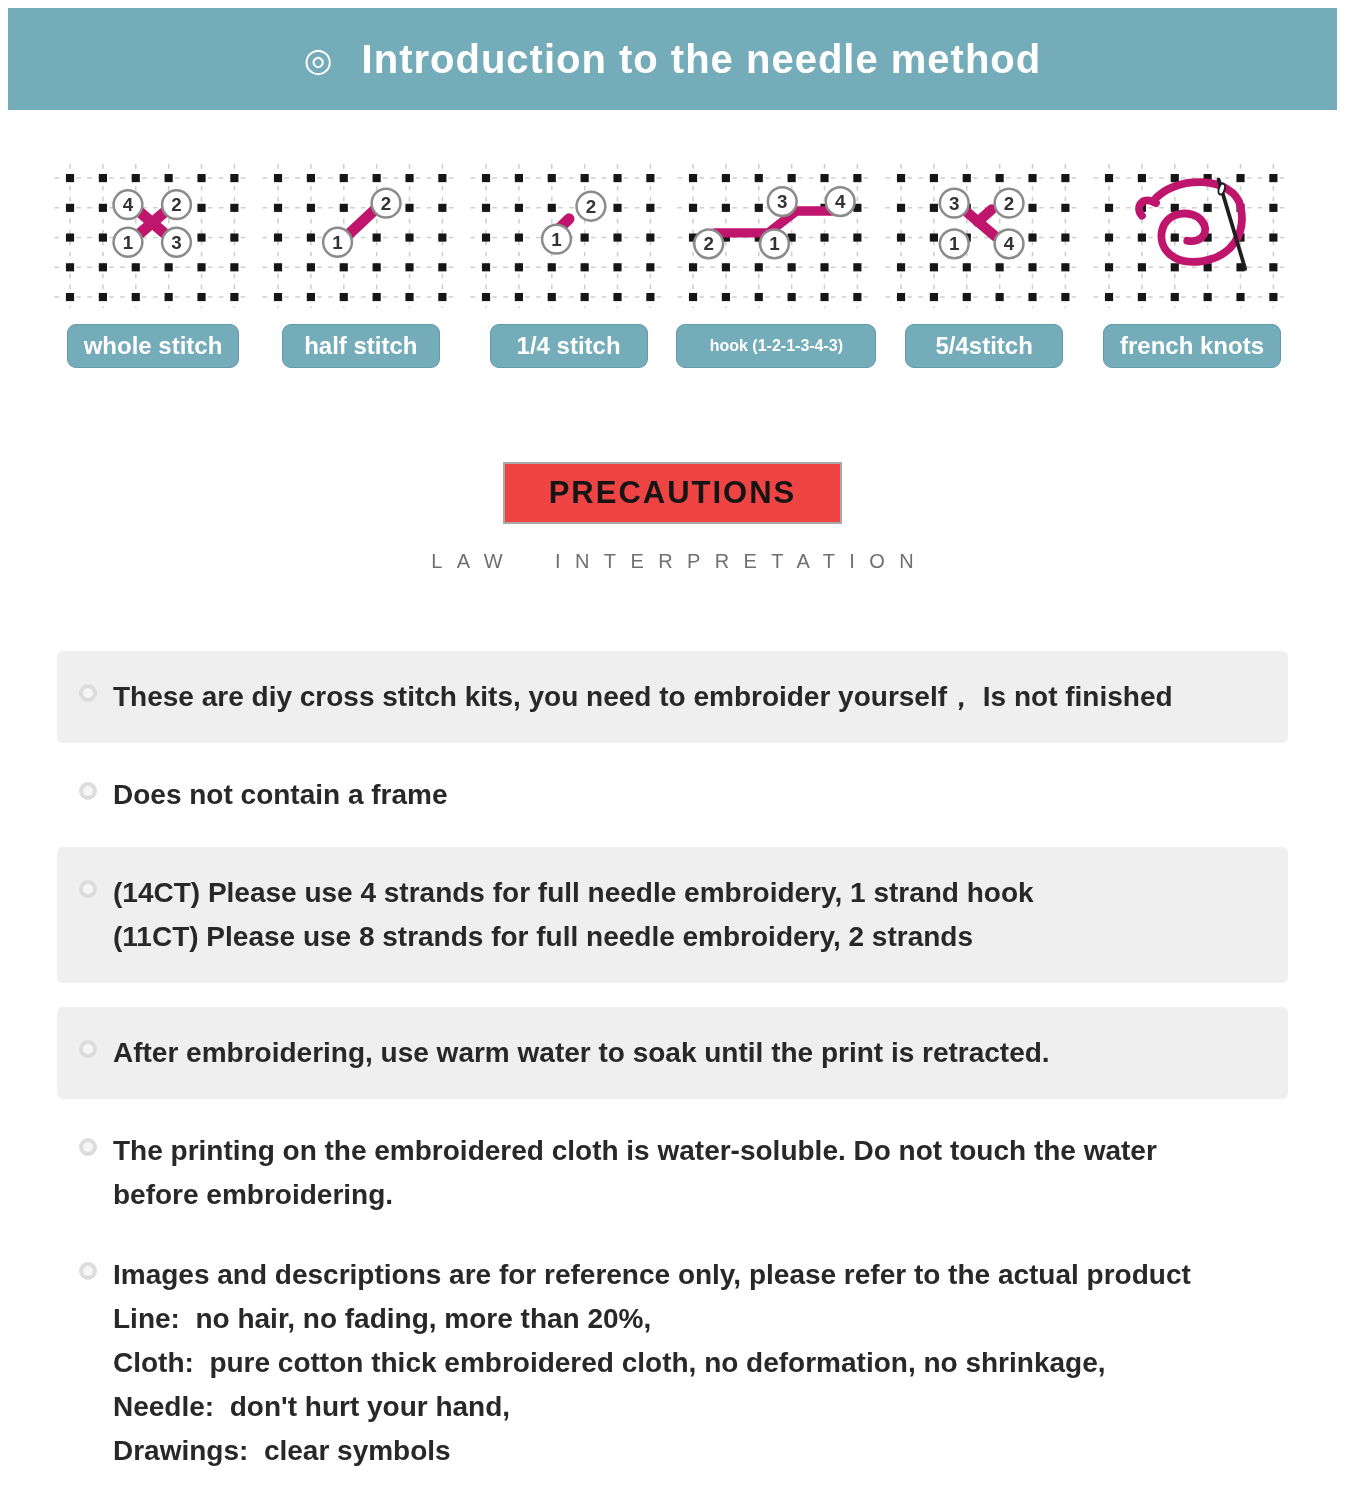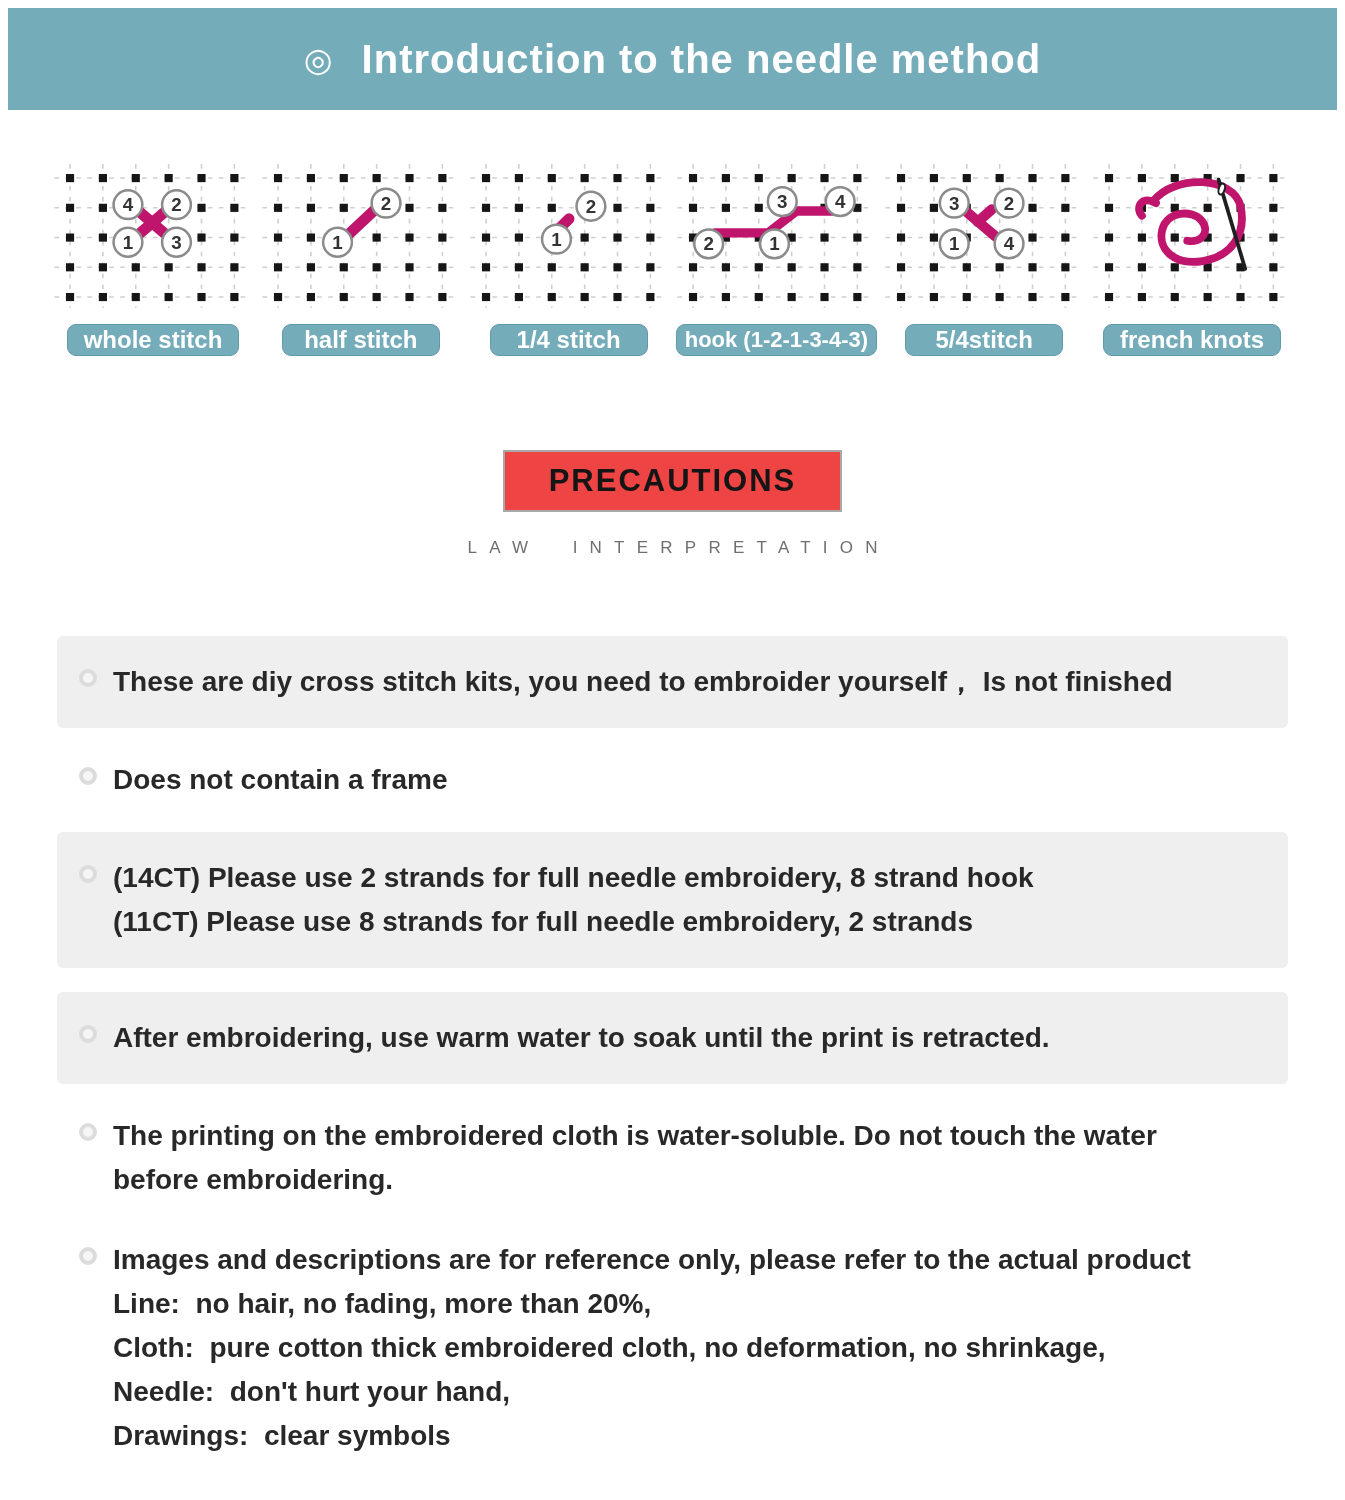--- a/index.html
+++ b/index.html
@@ -32,33 +32,33 @@
   .stitch{stroke:var(--magenta);stroke-linecap:round;stroke-linejoin:round;fill:none;}
   .knot{stroke:var(--magenta);stroke-width:5;fill:none;stroke-linecap:round;}
   .needle{stroke:#1f1f1f;stroke-width:2.4;stroke-linecap:round;}
   .needle-eye{stroke:#1f1f1f;stroke-width:1.3;fill:#fff;}
   .mcircle{fill:#ffffff;stroke:#8b8b8b;stroke-width:1.6;}
   .mnum{font:600 12px "Liberation Sans",sans-serif;fill:#333;text-anchor:middle;}
   .stitch-label{
     margin-top:16px;background:var(--teal);color:#ffffff;border-radius:9px;
     border:1px solid #619aa9;
     font-size:24px;font-weight:600;padding:6px 16px;white-space:nowrap;
-    min-width:158px;text-align:center;height:32px;display:flex;
+    min-width:158px;text-align:center;height:44px;display:flex;
     align-items:center;justify-content:center;
   }
-  .stitch-label.small{font-size:22px;padding:6px 8px;min-width:200px;}
+  .stitch-label.small{font-size:16px;padding:6px 8px;min-width:200px;}
   
   .prec-head{margin-top:94px;text-align:center;}
   .prec-box{
     display:inline-block;border:2px solid #a9a9a9;background:#ef4444;
     font-size:31px;font-weight:700;letter-spacing:2px;color:#151515;
     padding:11px 44px;
   }
   .law{
-    margin-top:26px;font-size:17px;font-weight:500;color:#6f6f6f;
+    margin-top:26px;font-size:20px;font-weight:500;color:#6f6f6f;
     letter-spacing:0.72em;word-spacing:0.9em;text-indent:0.72em;
   }
   
   .plist{margin:78px 57px 0 57px;}
   .prow{
     display:flex;align-items:flex-start;margin-bottom:24px;
     padding:6px 20px;border-radius:6px;
   }
   .prow.shaded{background:var(--band);padding-top:24px;padding-bottom:24px;}
   .bullet{
@@ -413,21 +413,21 @@
     <div class="prow shaded">
       <span class="bullet"></span>
       <div class="ptext"><div>These are diy cross stitch kits, you need to embroider yourself， Is not finished</div></div>
     </div>
     <div class="prow">
       <span class="bullet"></span>
       <div class="ptext"><div>Does not contain a frame</div></div>
     </div>
     <div class="prow shaded">
       <span class="bullet"></span>
-      <div class="ptext"><div>(14CT) Please use 2 strands for full needle embroidery, 8 strand hook</div><div>(11CT) Please use 8 strands for full needle embroidery, 2 strands</div></div>
+      <div class="ptext"><div>(14CT) Please use 4 strands for full needle embroidery, 1 strand hook</div><div>(11CT) Please use 8 strands for full needle embroidery, 2 strands</div></div>
     </div>
     <div class="prow shaded">
       <span class="bullet"></span>
       <div class="ptext"><div>After embroidering, use warm water to soak until the print is retracted.</div></div>
     </div>
     <div class="prow">
       <span class="bullet"></span>
       <div class="ptext"><div>The printing on the embroidered cloth is water-soluble. Do not touch the water</div><div>before embroidering.</div></div>
     </div>
     <div class="prow">

